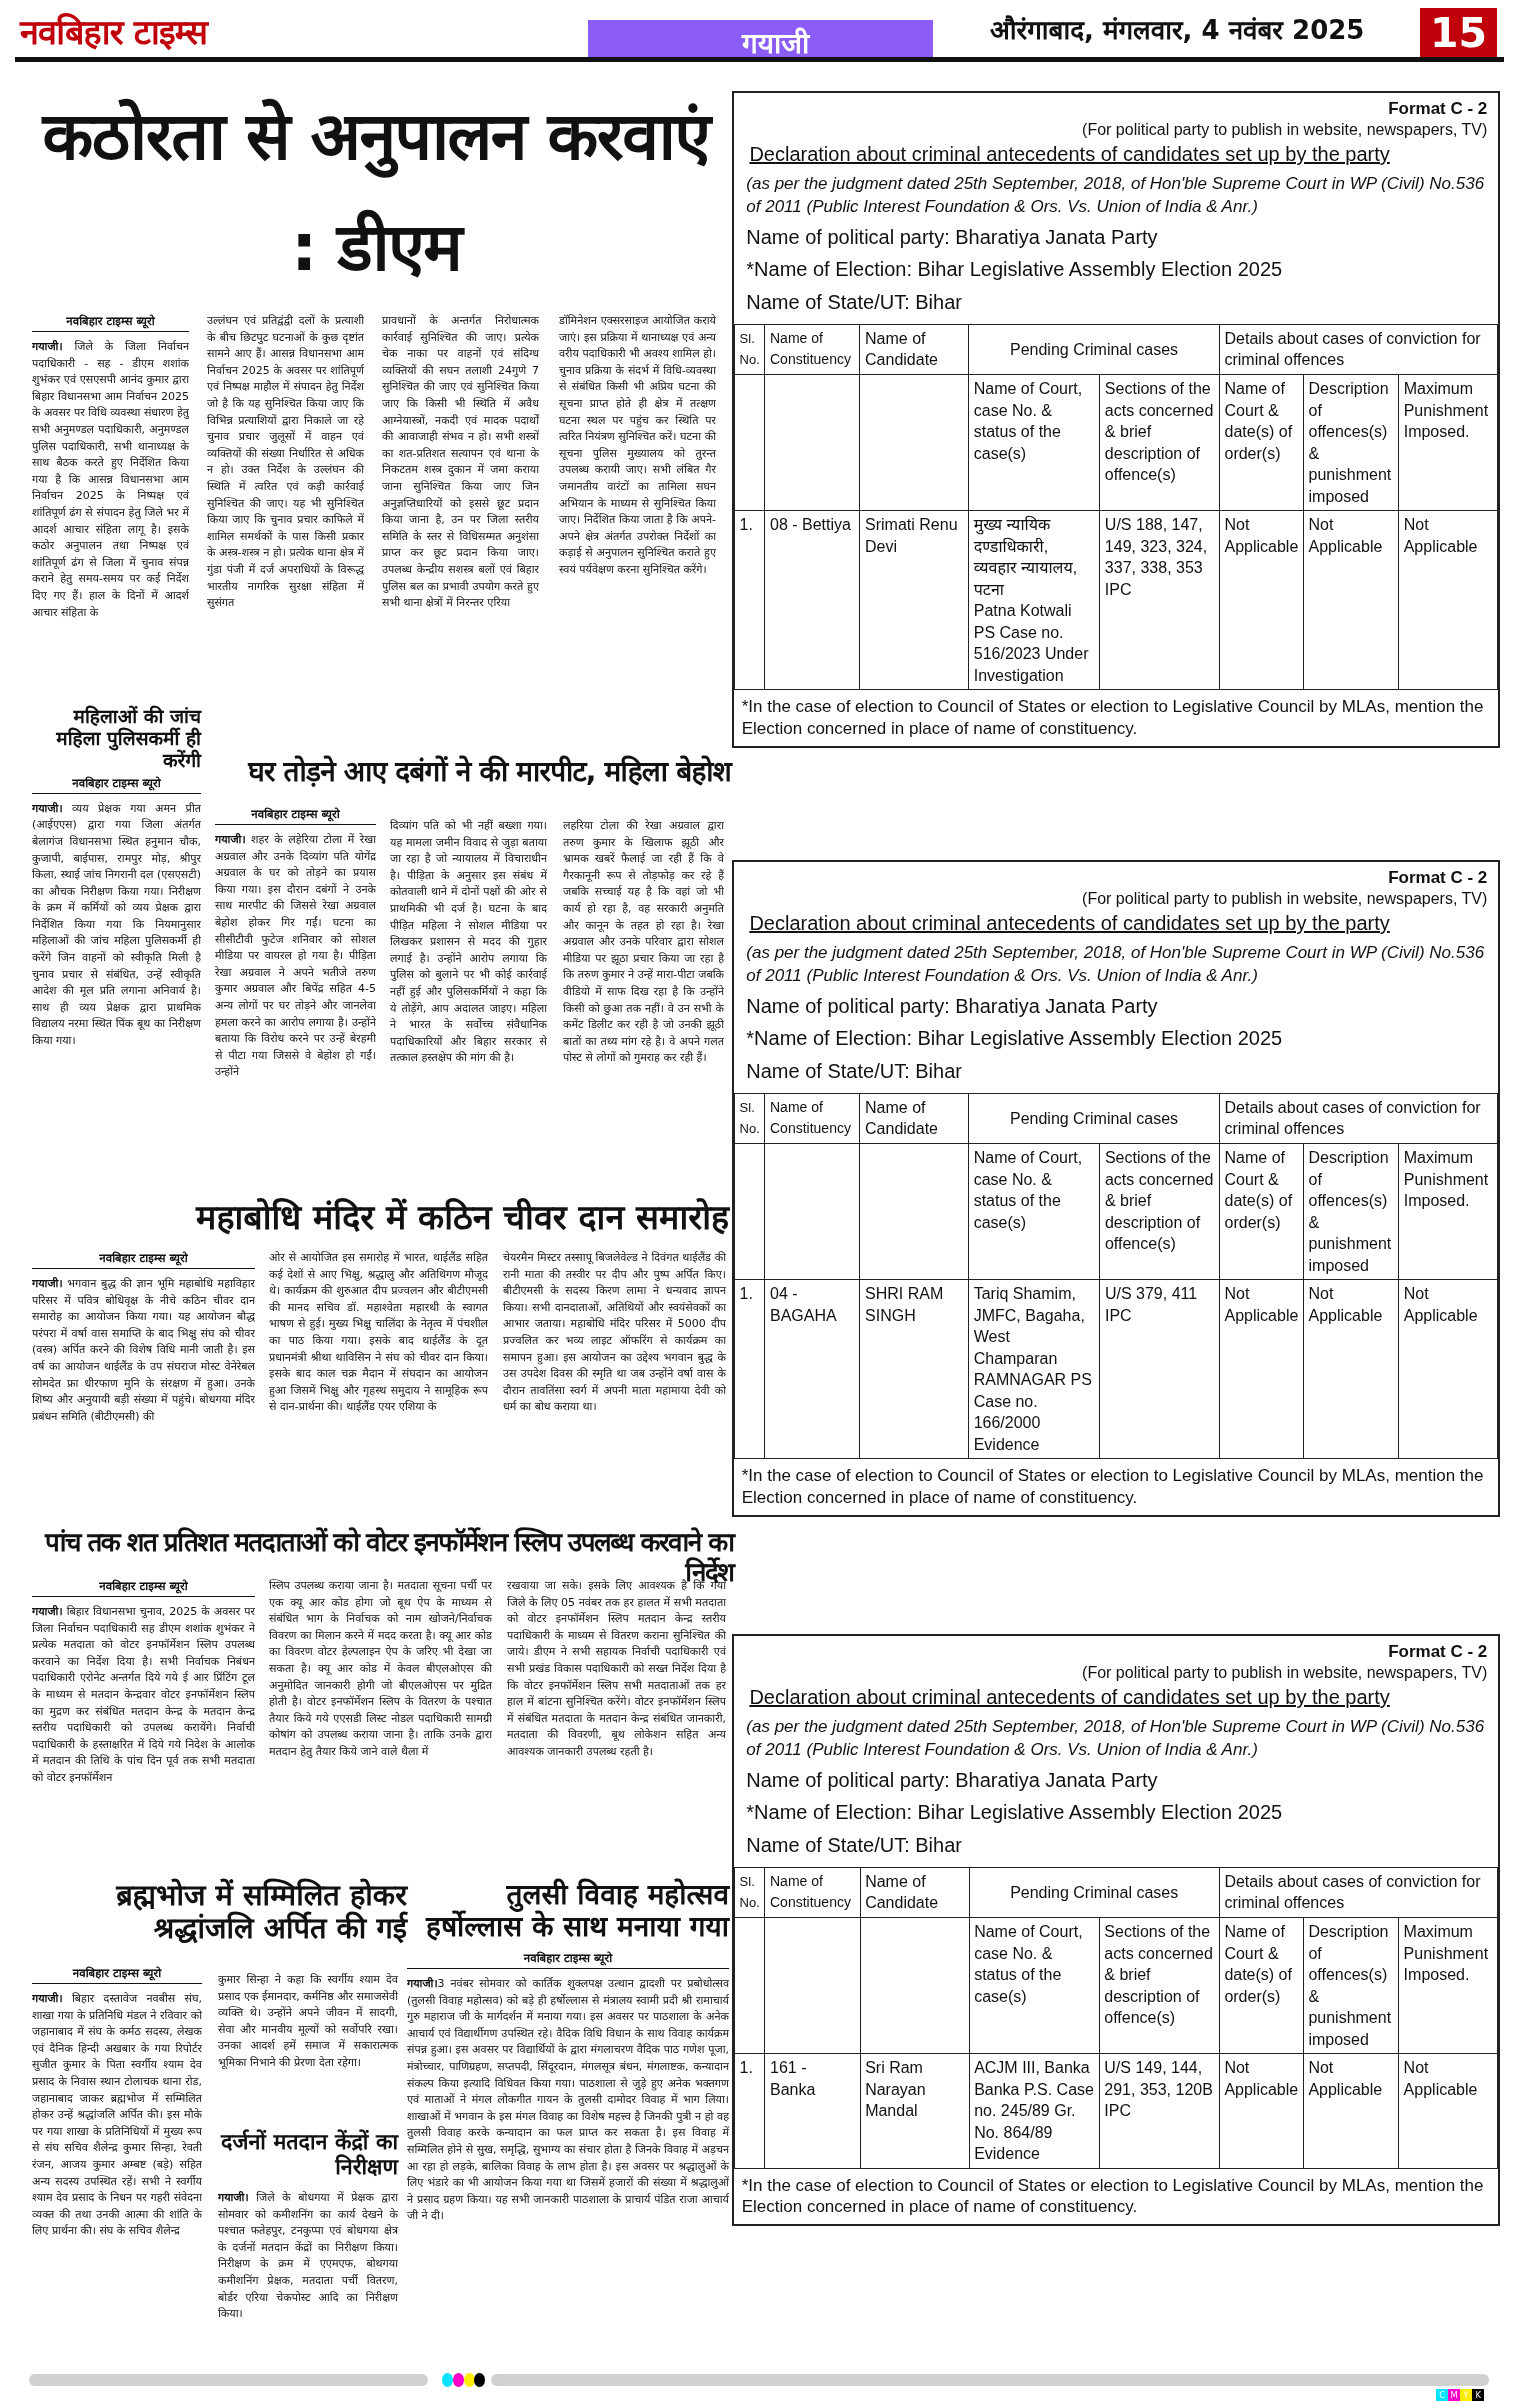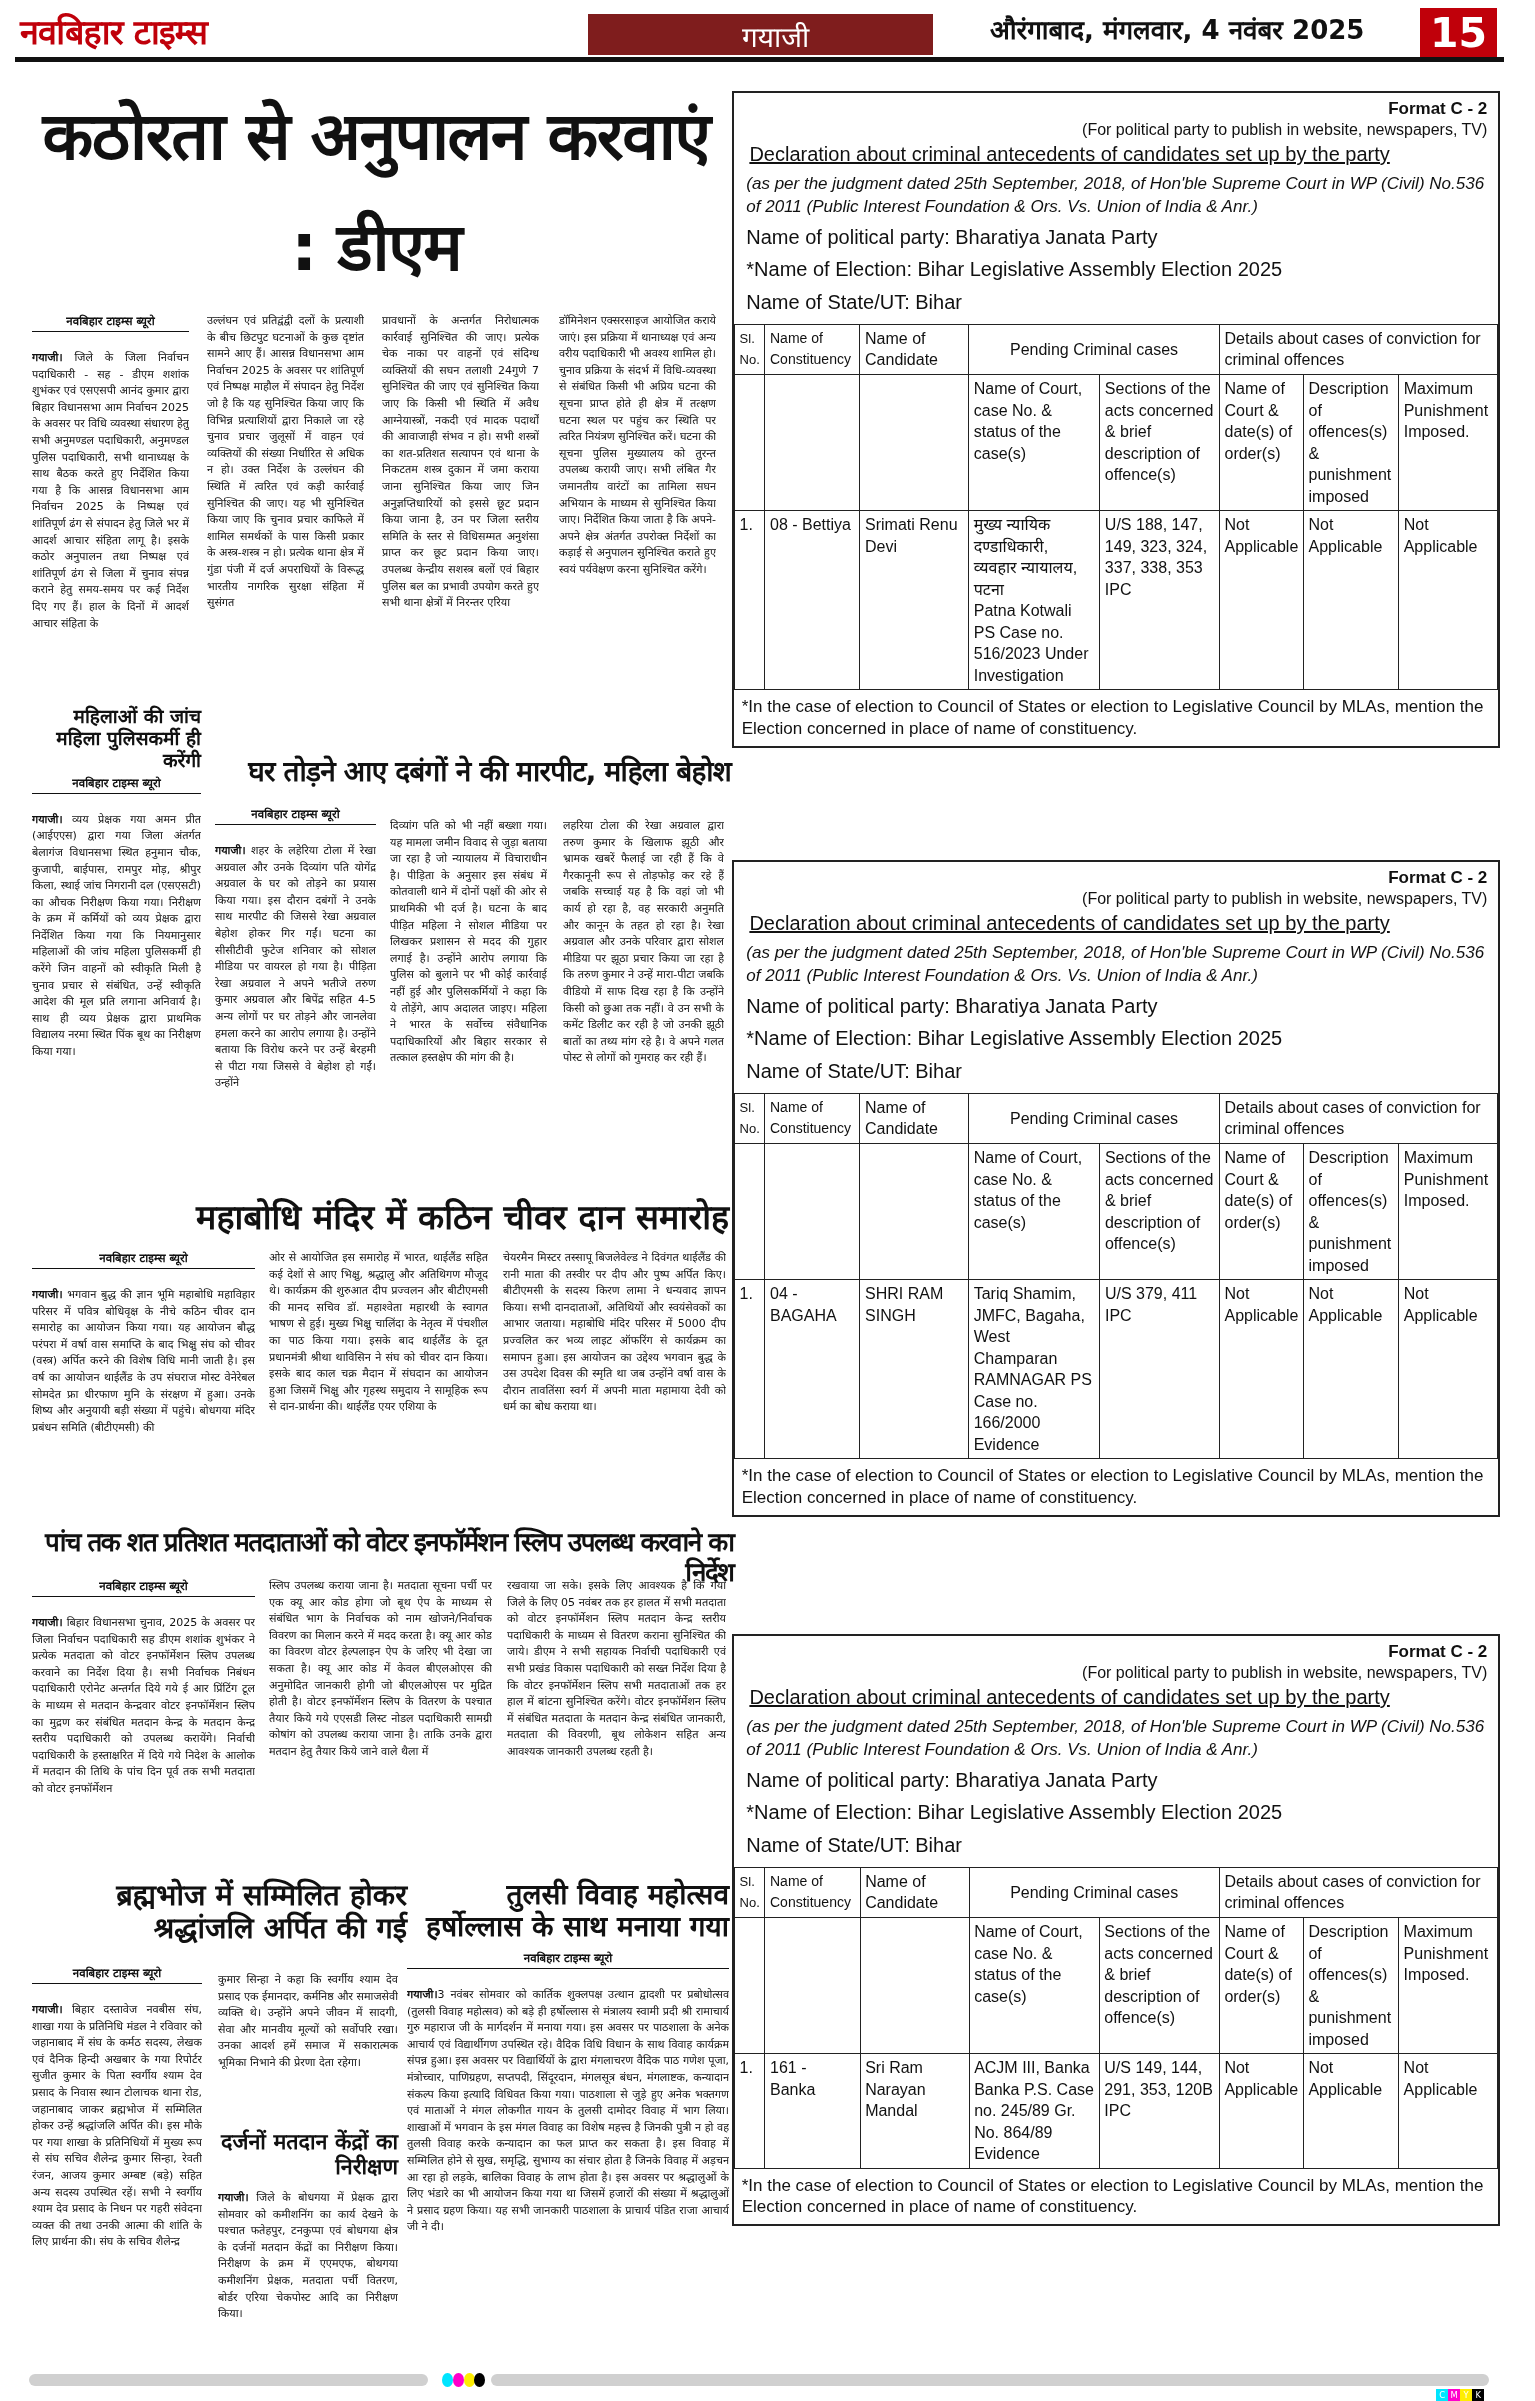--- a/index.html
+++ b/index.html
@@ -1,25 +1,25 @@
 <!DOCTYPE html>
 <html style="font-size:12.3px"><head>
 <meta charset="utf-8">
 <style>
 *{box-sizing:border-box;margin:0;padding:0}
 html,body{width:1535px;height:2401px;background:#fff;overflow:hidden}
 body{position:relative;font-family:"DejaVu Sans",sans-serif;color:#111}
 .abs{position:absolute}
 .masthead-name{left:20px;top:7.7px;font-size:34px;font-weight:bold;color:#c0000a;letter-spacing:-0.8px}
-.section-bar{left:588px;top:14px;width:345px;height:41px;background:#7f1d1d;color:#fff;font-size:28px;font-weight:normal;padding:3.1px 0 0 154px}
+.section-bar{left:588px;top:20px;width:345px;height:41px;background:#8b5cf6;color:#fff;font-size:28px;font-weight:bold;padding:3.1px 0 0 154px}
 .dateline{left:990px;top:10.7px;font-size:26px;font-weight:bold;color:#111}
 .page-no{left:1420px;top:7.7px;width:77px;height:51px;background:#c0000a;color:#fff;font-size:41px;font-weight:bold;text-align:center;line-height:51px}
 .rule{left:15.4px;top:57px;width:1489px;height:5.4px;background:#111}
 .main-head{left:23px;top:81px;width:706px;font-size:66px;font-weight:bold;line-height:111px;text-align:center;letter-spacing:-1.5px}
-.bureau{font-size:11.5px;font-weight:bold;text-align:center;border-bottom:1.5px solid #111;padding-bottom:3.1px;margin-bottom:18px}
+.bureau{font-size:11.5px;font-weight:bold;text-align:center;border-bottom:1.5px solid #111;padding-bottom:3.1px;margin-bottom:7px}
 .col{font-size:11px;line-height:16.6px;text-align:justify;overflow:hidden}
 .col b{font-weight:bold}
 .sub-head{font-weight:bold;text-align:right;line-height:1.15}
 .ad{left:732px;border:2.3px solid #222;width:768px;font-family:"Liberation Sans",sans-serif;background:#fff}
 .ad .fmt{text-align:right;font-weight:bold;font-size:17px;padding:6.1px 10.7px 0 0}
 .ad .forp{text-align:right;font-size:16px;padding:1.5px 10.7px 0 0}
 .ad .decl{font-size:20px;text-decoration:underline;padding:4.6px 0 0 15.4px}
 .ad .judg{font-size:17px;font-style:italic;padding:6.1px 10.7px 0 12.3px;line-height:23px}
 .ad .kv{font-size:20px;padding:4.6px 0 0 12.3px;line-height:28px}
 .ad .kv b{font-weight:normal}

